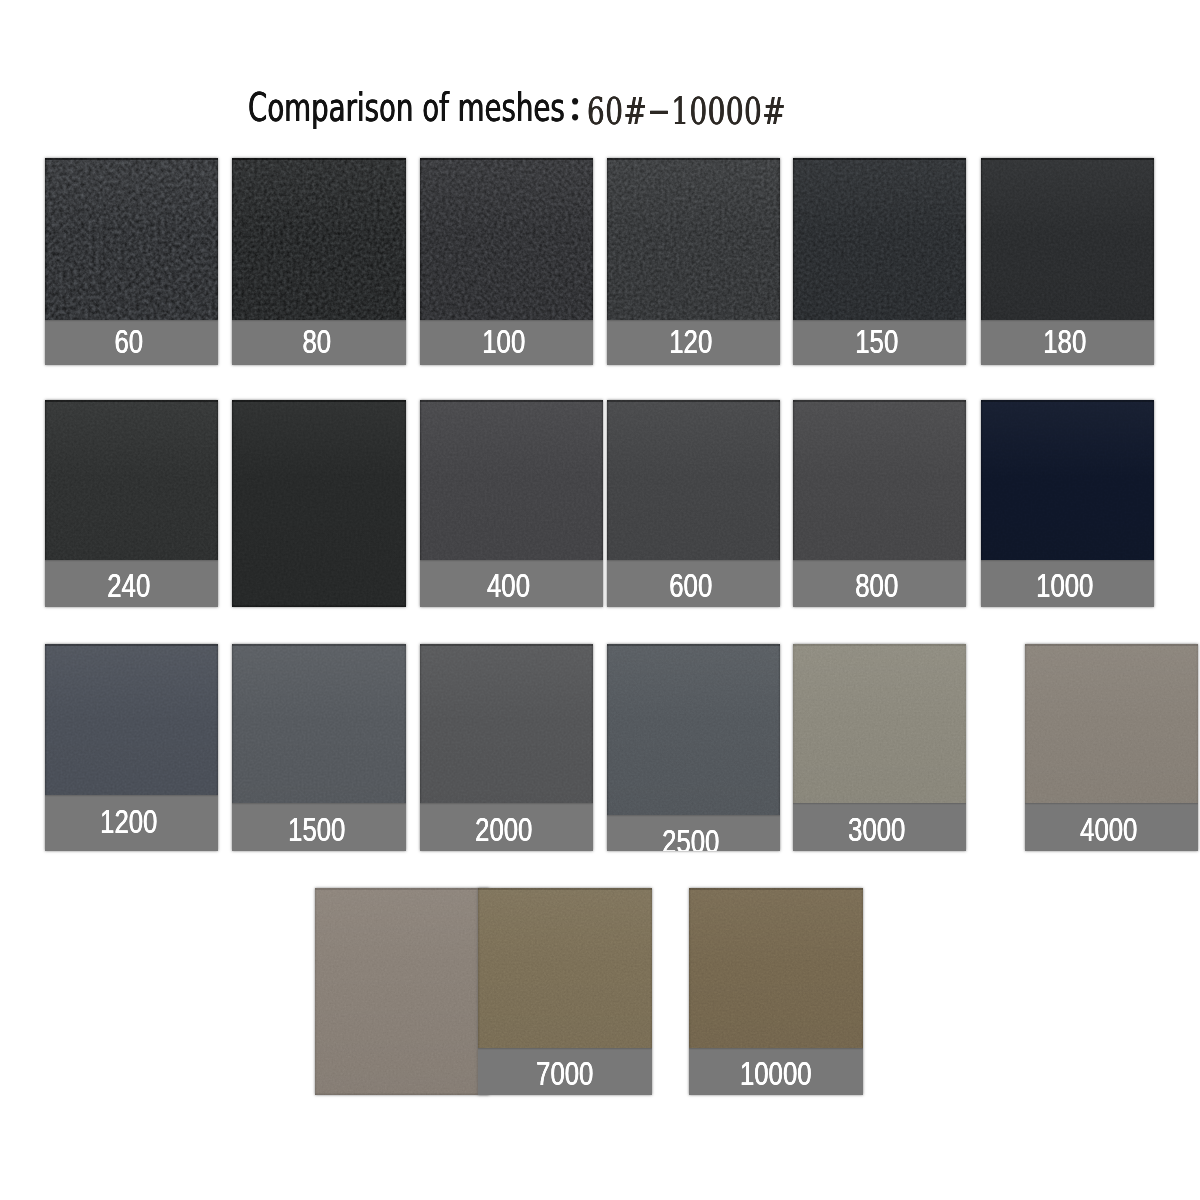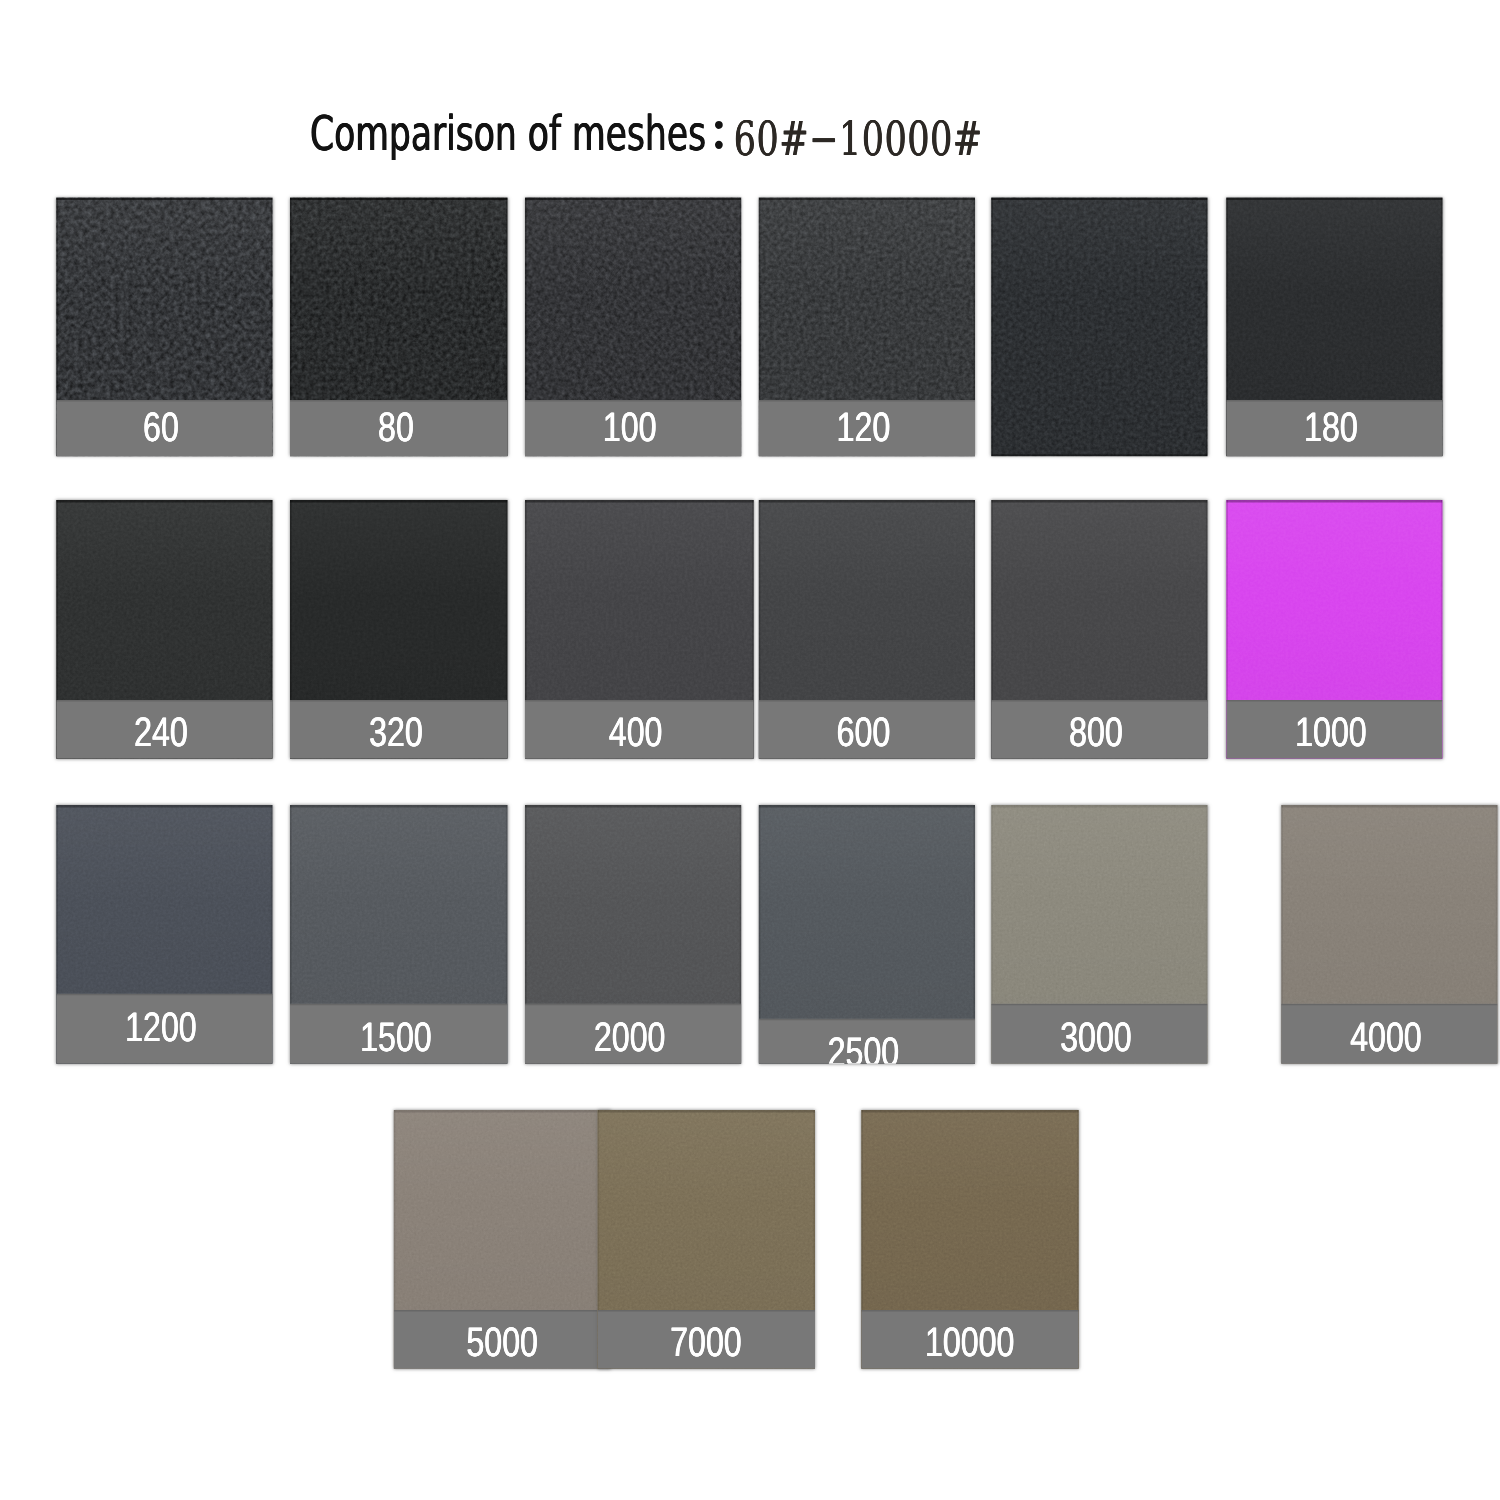--- a/index.html
+++ b/index.html
@@ -182,20 +182,23 @@
         <div class="shade"></div>
         <div class="edge" style="box-shadow:inset 0 2px 0 rgba(0,0,0,0.45), inset 1.3px 0 0 rgba(0,0,0,0.248),inset -1.3px 0 0 rgba(0,0,0,0.203), inset 0 -1.6px 0 rgba(0,0,0,0.338)"></div>
         <div class="band" style="height:45.5px">
           <span style="top:5.95px;left:-2.5px;right:2.5px">120</span>
         </div>
       </div>
       <div class="sw" style="left: 792.5px; top: 158px; width: 173.5px; height: 207px; background: rgb(45, 48, 51);">
         <div class="grain" style="filter:url(#gn4)"></div>
         <div class="shade"></div>
         <div class="edge" style="box-shadow:inset 0 2px 0 rgba(0,0,0,0.52), inset 1.3px 0 0 rgba(0,0,0,0.286),inset -1.3px 0 0 rgba(0,0,0,0.234), inset 0 -1.6px 0 rgba(0,0,0,0.390)"></div>
+        <div class="band" style="height:45.5px">
+          <span style="top:5.95px;left:-2.5px;right:2.5px">150</span>
+        </div>
       </div>
       <div class="sw" style="left: 980.75px; top: 158px; width: 173.5px; height: 207px; background: rgb(44, 46, 48);">
         <div class="grain" style="filter:url(#gn5)"></div>
         <div class="shade"></div>
         <div class="edge" style="box-shadow:inset 0 2px 0 rgba(0,0,0,0.45), inset 1.3px 0 0 rgba(0,0,0,0.248),inset -1.3px 0 0 rgba(0,0,0,0.203), inset 0 -1.6px 0 rgba(0,0,0,0.338)"></div>
         <div class="band" style="height:45.5px">
           <span style="top:5.95px;left:-2.5px;right:2.5px">180</span>
         </div>
       </div>
       <div class="sw" style="left: 44.6px; top: 400px; width: 173.5px; height: 207px; background: rgb(48, 50, 50);">
@@ -203,23 +206,20 @@
         <div class="shade"></div>
         <div class="edge" style="box-shadow:inset 0 2px 0 rgba(0,0,0,0.45), inset 1.3px 0 0 rgba(0,0,0,0.248),inset -1.3px 0 0 rgba(0,0,0,0.203), inset 0 -1.6px 0 rgba(0,0,0,0.338)"></div>
         <div class="band" style="height:47px">
           <span style="top:9.20px;left:-2.5px;right:2.5px">240</span>
         </div>
       </div>
       <div class="sw" style="left: 232px; top: 400px; width: 173.5px; height: 207px; background: rgb(40, 42, 42);">
         <div class="grain" style="filter:url(#gn7)"></div>
         <div class="shade"></div>
         <div class="edge" style="box-shadow:inset 0 2px 0 rgba(0,0,0,0.45), inset 1.3px 0 0 rgba(0,0,0,0.248),inset -1.3px 0 0 rgba(0,0,0,0.203), inset 0 -1.6px 0 rgba(0,0,0,0.338)"></div>
-        <div class="band" style="height:47px">
-          <span style="top:9.20px;left:-2.5px;right:2.5px">320</span>
-        </div>
       </div>
       <div class="sw" style="left: 419.5px; top: 400px; width: 183px; height: 207px; background: rgb(69, 69, 72);">
         <div class="grain" style="filter:url(#gn8)"></div>
         <div class="shade"></div>
         <div class="edge" style="box-shadow:inset 0 2px 0 rgba(0,0,0,0.38), inset 1.3px 0 0 rgba(0,0,0,0.209),inset -1.3px 0 0 rgba(0,0,0,0.171), inset 0 -1.6px 0 rgba(0,0,0,0.285)"></div>
         <div class="band" style="height:47px">
           <span style="top:9.20px;left:-2.5px;right:2.5px">400</span>
         </div>
       </div>
       <div class="sw" style="left: 606.5px; top: 400px; width: 173.5px; height: 207px; background: rgb(68, 69, 71);">
@@ -231,21 +231,21 @@
         </div>
       </div>
       <div class="sw" style="left: 792.5px; top: 400px; width: 173.5px; height: 207px; background: rgb(72, 72, 74);">
         <div class="grain" style="filter:url(#gn10)"></div>
         <div class="shade"></div>
         <div class="edge" style="box-shadow:inset 0 2px 0 rgba(0,0,0,0.34), inset 1.3px 0 0 rgba(0,0,0,0.187),inset -1.3px 0 0 rgba(0,0,0,0.153), inset 0 -1.6px 0 rgba(0,0,0,0.255)"></div>
         <div class="band" style="height:47px">
           <span style="top:9.20px;left:-2.5px;right:2.5px">800</span>
         </div>
       </div>
-      <div class="sw" style="left: 980.75px; top: 400px; width: 173.5px; height: 207px; background: #d946ef;">
+      <div class="sw" style="left: 980.75px; top: 400px; width: 173.5px; height: 207px; background: #0f172a;">
         <div class="grain" style="filter:url(#gn11)"></div>
         <div class="shade"></div>
         <div class="edge" style="box-shadow:inset 0 2px 0 rgba(0,0,0,0.3), inset 1.3px 0 0 rgba(0,0,0,0.165),inset -1.3px 0 0 rgba(0,0,0,0.135), inset 0 -1.6px 0 rgba(0,0,0,0.225)"></div>
         <div class="band" style="height:47px">
           <span style="top:9.20px;left:-2.5px;right:2.5px">1000</span>
         </div>
       </div>
       <div class="sw" style="left: 44.6px; top: 644px; width: 173.5px; height: 207px; background: rgb(76, 81, 90);">
         <div class="grain" style="filter:url(#gn12)"></div>
         <div class="shade"></div>
@@ -291,23 +291,20 @@
         <div class="shade"></div>
         <div class="edge" style="box-shadow:inset 0 2px 0 rgba(0,0,0,0.14), inset 1.3px 0 0 rgba(0,0,0,0.077),inset -1.3px 0 0 rgba(0,0,0,0.063), inset 0 -1.6px 0 rgba(0,0,0,0.105)"></div>
         <div class="band" style="height:48px">
           <span style="top:9.70px;left:-2.5px;right:2.5px">4000</span>
         </div>
       </div>
       <div class="sw" style="left: 315px; top: 888px; width: 173.5px; height: 207px; background: rgb(139, 130, 121);">
         <div class="grain" style="filter:url(#gn18)"></div>
         <div class="shade"></div>
         <div class="edge" style="box-shadow:inset 0 2px 0 rgba(0,0,0,0.13), inset 1.3px 0 0 rgba(0,0,0,0.072),inset -1.3px 0 0 rgba(0,0,0,0.059), inset 0 -1.6px 0 rgba(0,0,0,0.098)"></div>
-        <div class="band" style="height:47px">
-          <span style="top:8.90px;left:-0.5px;right:0.5px">5000</span>
-        </div>
       </div>
       <div class="sw" style="left: 478px; top: 888px; width: 173.5px; height: 207px; background: rgb(125, 113, 88);">
         <div class="grain" style="filter:url(#gn19)"></div>
         <div class="shade"></div>
         <div class="edge" style="box-shadow:inset 0 2px 0 rgba(0,0,0,0.18), inset 1.3px 0 0 rgba(0,0,0,0.099),inset -1.3px 0 0 rgba(0,0,0,0.081), inset 0 -1.6px 0 rgba(0,0,0,0.135)"></div>
         <div class="band" style="height:47px">
           <span style="top:8.90px;left:-0.5px;right:0.5px">7000</span>
         </div>
       </div>
       <div class="sw" style="left: 689px; top: 888px; width: 173.5px; height: 207px; background: rgb(119, 105, 80);">

